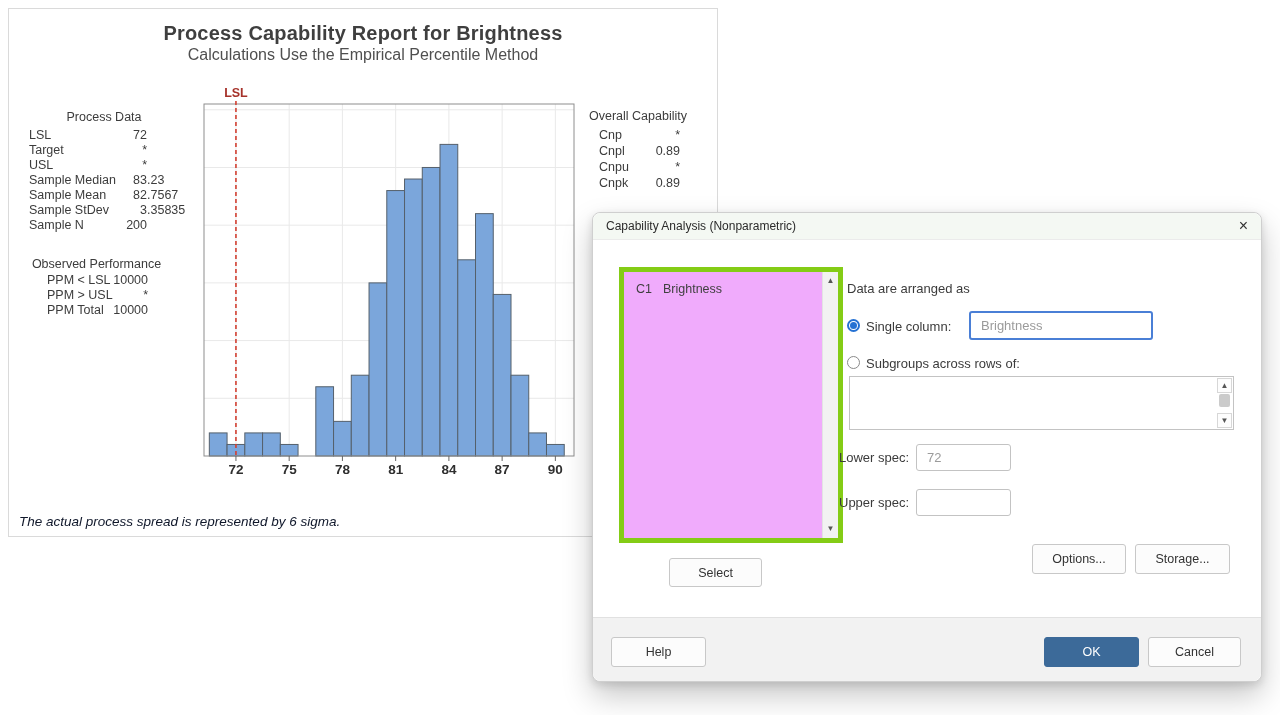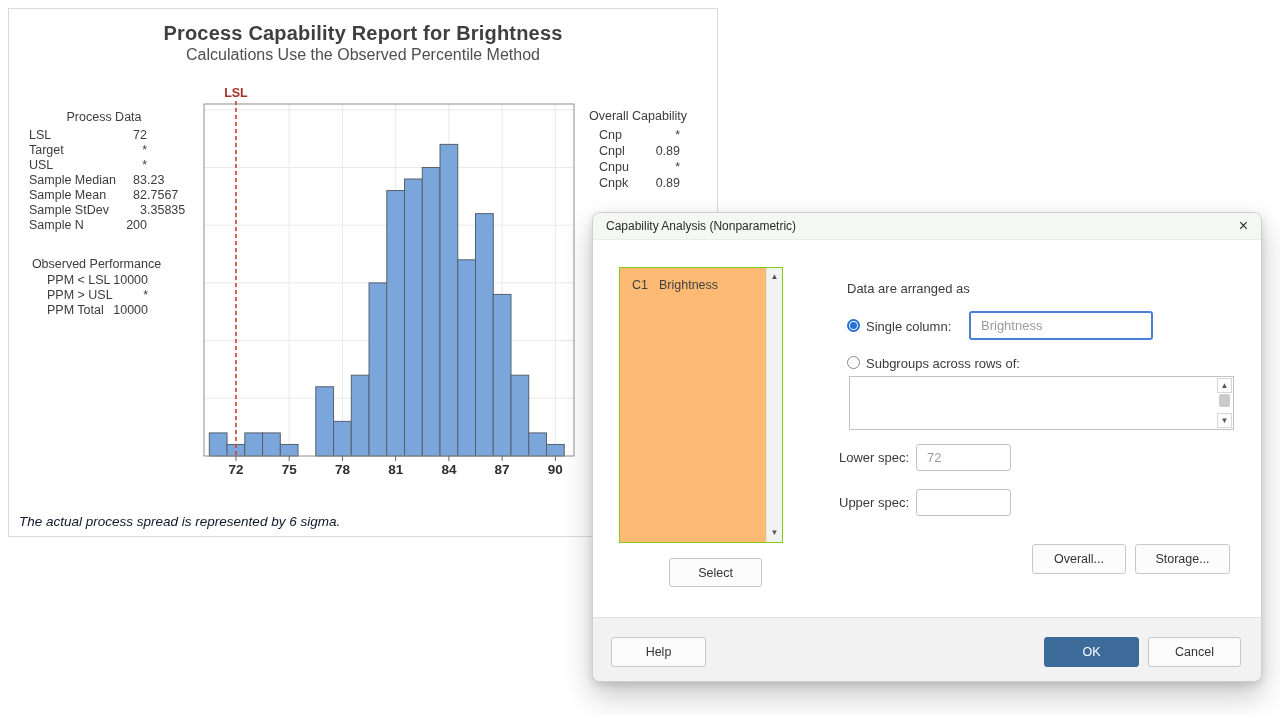--- a/index.html
+++ b/index.html
@@ -39,22 +39,22 @@
   .dialog { position:absolute; left:592px; top:212px; width:670px; height:470px;
     background:#fff; border:1px solid #cfcfcf; border-radius:8px; z-index:10;
     box-shadow:0 14px 30px rgba(0,0,0,.22), 0 3px 8px rgba(0,0,0,.12); }
   .titlebar { position:absolute; left:0; top:0; right:0; height:27px;
     background:#f4f8f3; border-bottom:1px solid #ebebeb; border-radius:8px 8px 0 0;
     display:flex; align-items:center; padding:0 13px; }
   .dlg-title { font-size:12px; color:#2b2b2b; }
   .dlg-close { margin-left:auto; font-size:16px; line-height:16px; color:#333;
     cursor:default; }
   .lbl { position:absolute; font-size:13px; color:#3b3b3b; height:15px; line-height:15px; }
-  .listbox { position:absolute; left:26px; top:54px; width:164px; height:276px;
-    background:#fdba74; border:1px solid #84cc16; }
+  .listbox { position:absolute; left:26px; top:54px; width:224px; height:276px;
+    background:#f0abfc; border:5px solid #84cc16; }
   .lb-item { padding:10px 0 0 12px; font-size:12.5px; color:#3f3f3f; }
   .lb-item .col-id { display:inline-block; width:27px; }
   .sb { position:absolute; top:0; right:0; bottom:0; width:16px; background:#f2f2f2;
     border-left:1px solid #e3e3e3; }
   .sb .arr { position:absolute; left:0; width:15px; height:16px; text-align:center;
     font-size:8px; line-height:16px; color:#555; }
   .sb .arr.up { top:1px; }  .sb .arr.down { bottom:1px; }
   .sb .thumb { position:absolute; left:2px; top:18px; width:11px; height:15px;
     background:#cbcbcb; border-radius:2px; }
   .btn { position:absolute; background:#fcfcfc; border:1px solid #c8c8c8;
@@ -146,21 +146,21 @@
         <line x1="439.8920863309353" x2="439.8920863309353" y1="447" y2="452" stroke="#666" stroke-width="1"></line>
         <text x="439.8920863309353" y="465" text-anchor="middle" font-size="13.5" font-weight="bold" fill="#2f2f2f">84</text>
         <line x1="493.12949640287775" x2="493.12949640287775" y1="447" y2="452" stroke="#666" stroke-width="1"></line>
         <text x="493.12949640287775" y="465" text-anchor="middle" font-size="13.5" font-weight="bold" fill="#2f2f2f">87</text>
         <line x1="546.3669064748201" x2="546.3669064748201" y1="447" y2="452" stroke="#666" stroke-width="1"></line>
         <text x="546.3669064748201" y="465" text-anchor="middle" font-size="13.5" font-weight="bold" fill="#2f2f2f">90</text>
         <line x1="226.94244604316543" x2="226.94244604316543" y1="92" y2="447" stroke="#d23f31" stroke-width="1.6" stroke-dasharray="4 3"></line>
         <text x="226.94244604316543" y="88" text-anchor="middle" font-size="12.5" font-weight="bold" fill="#a6322a">LSL</text>
       </svg>
     <div class="chart-title">Process Capability Report for Brightness</div>
-    <div class="chart-subtitle">Calculations Use the Observed Percentile Method</div>
+    <div class="chart-subtitle">Calculations Use the Empirical Percentile Method</div>
 
     <div class="panel pd-panel">
       <div class="panel-title">Process Data</div>
       <div class="rows" id="pd-rows">
           <div class="pdrow row-pd"><span class="pdlab">LSL</span><span class="pdval"><span class="vi">72</span><span></span></span></div>
           <div class="pdrow row-pd"><span class="pdlab">Target</span><span class="pdval"><span class="vi">*</span><span></span></span></div>
           <div class="pdrow row-pd"><span class="pdlab">USL</span><span class="pdval"><span class="vi">*</span><span></span></span></div>
           <div class="pdrow row-pd"><span class="pdlab">Sample Median</span><span class="pdval"><span class="vi">83</span><span>.23</span></span></div>
           <div class="pdrow row-pd"><span class="pdlab">Sample Mean</span><span class="pdval"><span class="vi">82</span><span>.7567</span></span></div>
           <div class="pdrow row-pd"><span class="pdlab">Sample StDev</span><span class="pdval"><span class="vi">3</span><span>.35835</span></span></div>
@@ -224,21 +224,21 @@
         <span class="arr down">▼</span>
       </div>
     </div>
 
     <span class="lbl lower-lbl">Lower spec:</span>
     <input class="inp lower-inp" value="72" style="">
 
     <span class="lbl upper-lbl">Upper spec:</span>
     <input class="inp upper-inp" value="" style="">
 
-    <button class="btn options-btn">Overall...</button>
+    <button class="btn options-btn">Options...</button>
     <button class="btn storage-btn">Storage...</button>
 
     <div class="dlg-footer">
       <button class="btn help-btn">Help</button>
       <button class="btn primary ok-btn">OK</button>
       <button class="btn cancel-btn">Cancel</button>
     </div>
   </div>
 </div>
 

